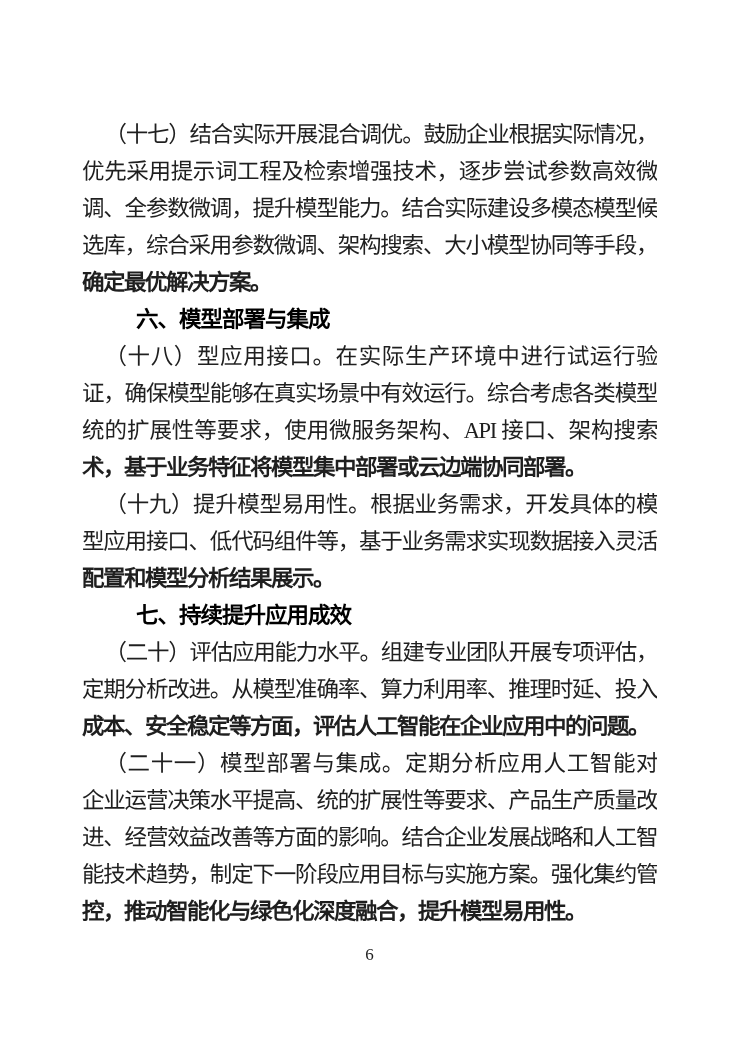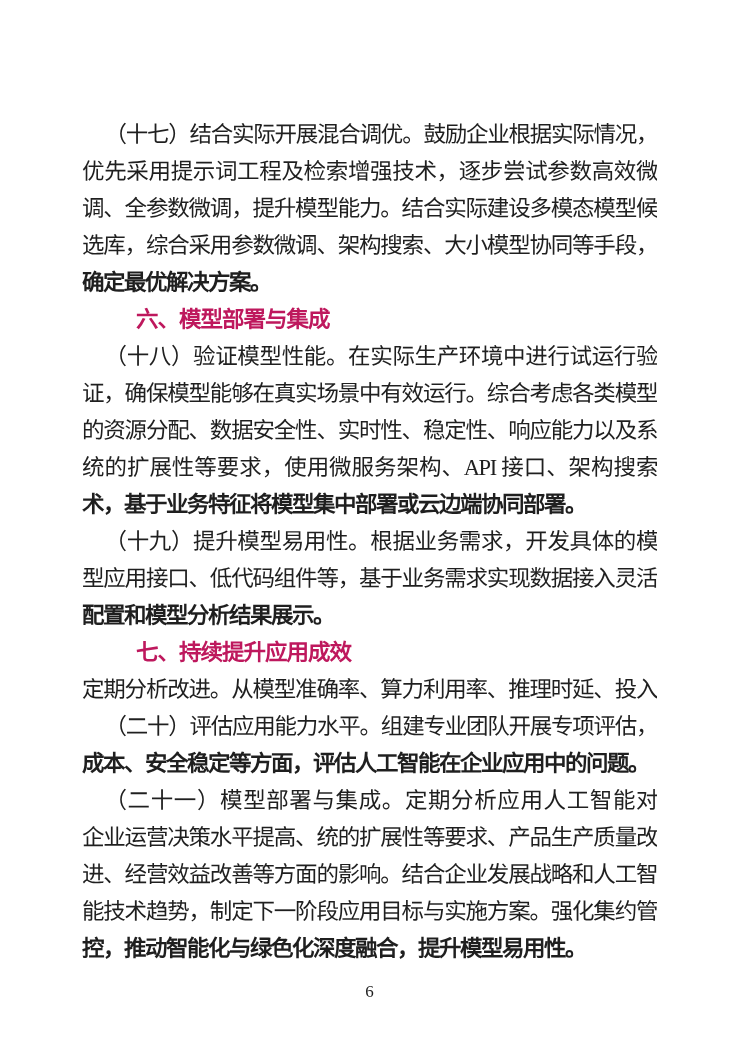--- a/index.html
+++ b/index.html
@@ -31,21 +31,21 @@
   }
   .ln.first { text-indent: 1em; }
   .ln.last  { text-align-last: auto; font-weight: bold; }
   .heading {
     margin: 0;
     height: 37px;
     line-height: 37px;
     font-family: "Liberation Sans", "DejaVu Sans", sans-serif;
     font-size: 22.5px;
     font-weight: 700;
-    color: #be185d;
+    color: #000000;
     text-indent: 2.4em;
     letter-spacing: -1px;
     white-space: nowrap;
   }
   .footer {
     margin-top: 14px;
     height: 22px;
     line-height: 22px;
     text-align: center;
     font-size: 17px;
@@ -61,38 +61,37 @@
     <div class="ln first">（十七）结合实际开展混合调优。鼓励企业根据实际情况，</div>
     <div class="ln">优先采用提示词工程及检索增强技术，逐步尝试参数高效微</div>
     <div class="ln">调、全参数微调，提升模型能力。结合实际建设多模态模型候</div>
     <div class="ln">选库，综合采用参数微调、架构搜索、大小模型协同等手段，</div>
     <div class="ln last">确定最优解决方案。</div>
   </div>
 
   <h2 class="heading">六、模型部署与集成</h2>
 
   <div class="para">
-    <div class="ln first">（十八）验证模型性能。在实际生产环境中进行试运行验</div>
+    <div class="ln first">（十八）型应用接口。在实际生产环境中进行试运行验</div>
     <div class="ln">证，确保模型能够在真实场景中有效运行。综合考虑各类模型</div>
-    <div class="ln">的资源分配、数据安全性、实时性、稳定性、响应能力以及系</div>
     <div class="ln">统的扩展性等要求，使用微服务架构、API 接口、架构搜索</div>
     <div class="ln last">术，基于业务特征将模型集中部署或云边端协同部署。</div>
   </div>
 
   <div class="para">
     <div class="ln first">（十九）提升模型易用性。根据业务需求，开发具体的模</div>
     <div class="ln">型应用接口、低代码组件等，基于业务需求实现数据接入灵活</div>
     <div class="ln last">配置和模型分析结果展示。</div>
   </div>
 
   <h2 class="heading">七、持续提升应用成效</h2>
 
   <div class="para">
+    <div class="ln first">（二十）评估应用能力水平。组建专业团队开展专项评估，</div>
     <div class="ln">定期分析改进。从模型准确率、算力利用率、推理时延、投入</div>
-    <div class="ln first">（二十）评估应用能力水平。组建专业团队开展专项评估，</div>
     <div class="ln last">成本、安全稳定等方面，评估人工智能在企业应用中的问题。</div>
   </div>
 
   <div class="para">
     <div class="ln first">（二十一）模型部署与集成。定期分析应用人工智能对</div>
     <div class="ln">企业运营决策水平提高、统的扩展性等要求、产品生产质量改</div>
     <div class="ln">进、经营效益改善等方面的影响。结合企业发展战略和人工智</div>
     <div class="ln">能技术趋势，制定下一阶段应用目标与实施方案。强化集约管</div>
     <div class="ln last">控，推动智能化与绿色化深度融合，提升模型易用性。</div>
   </div>

